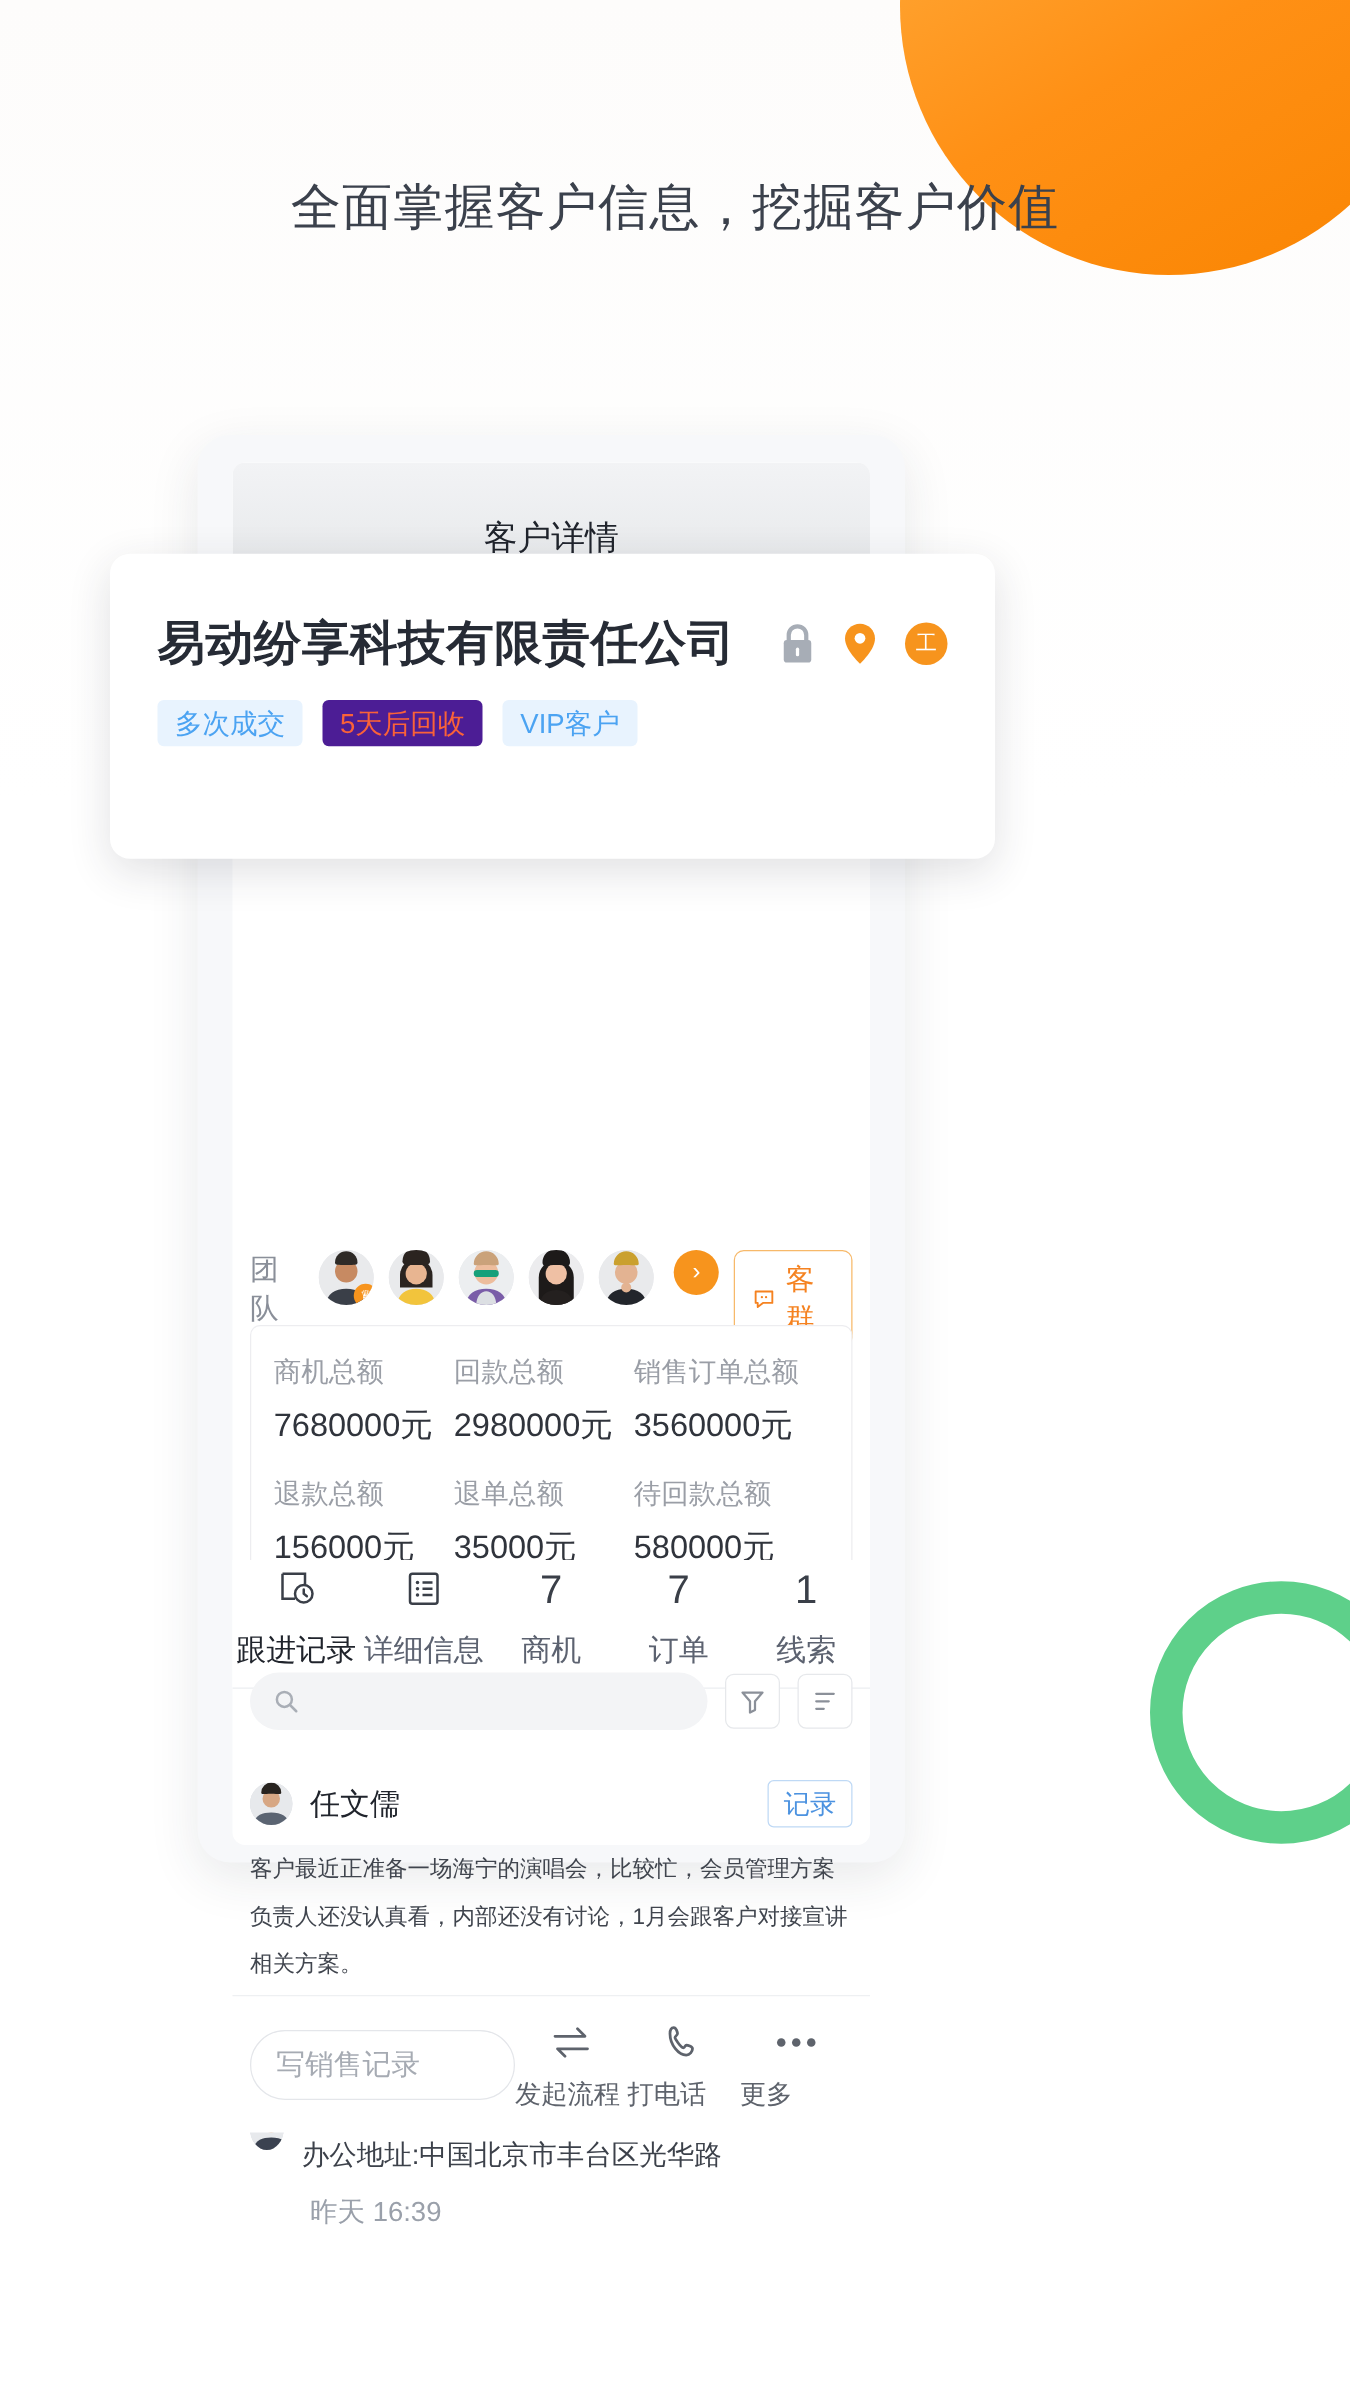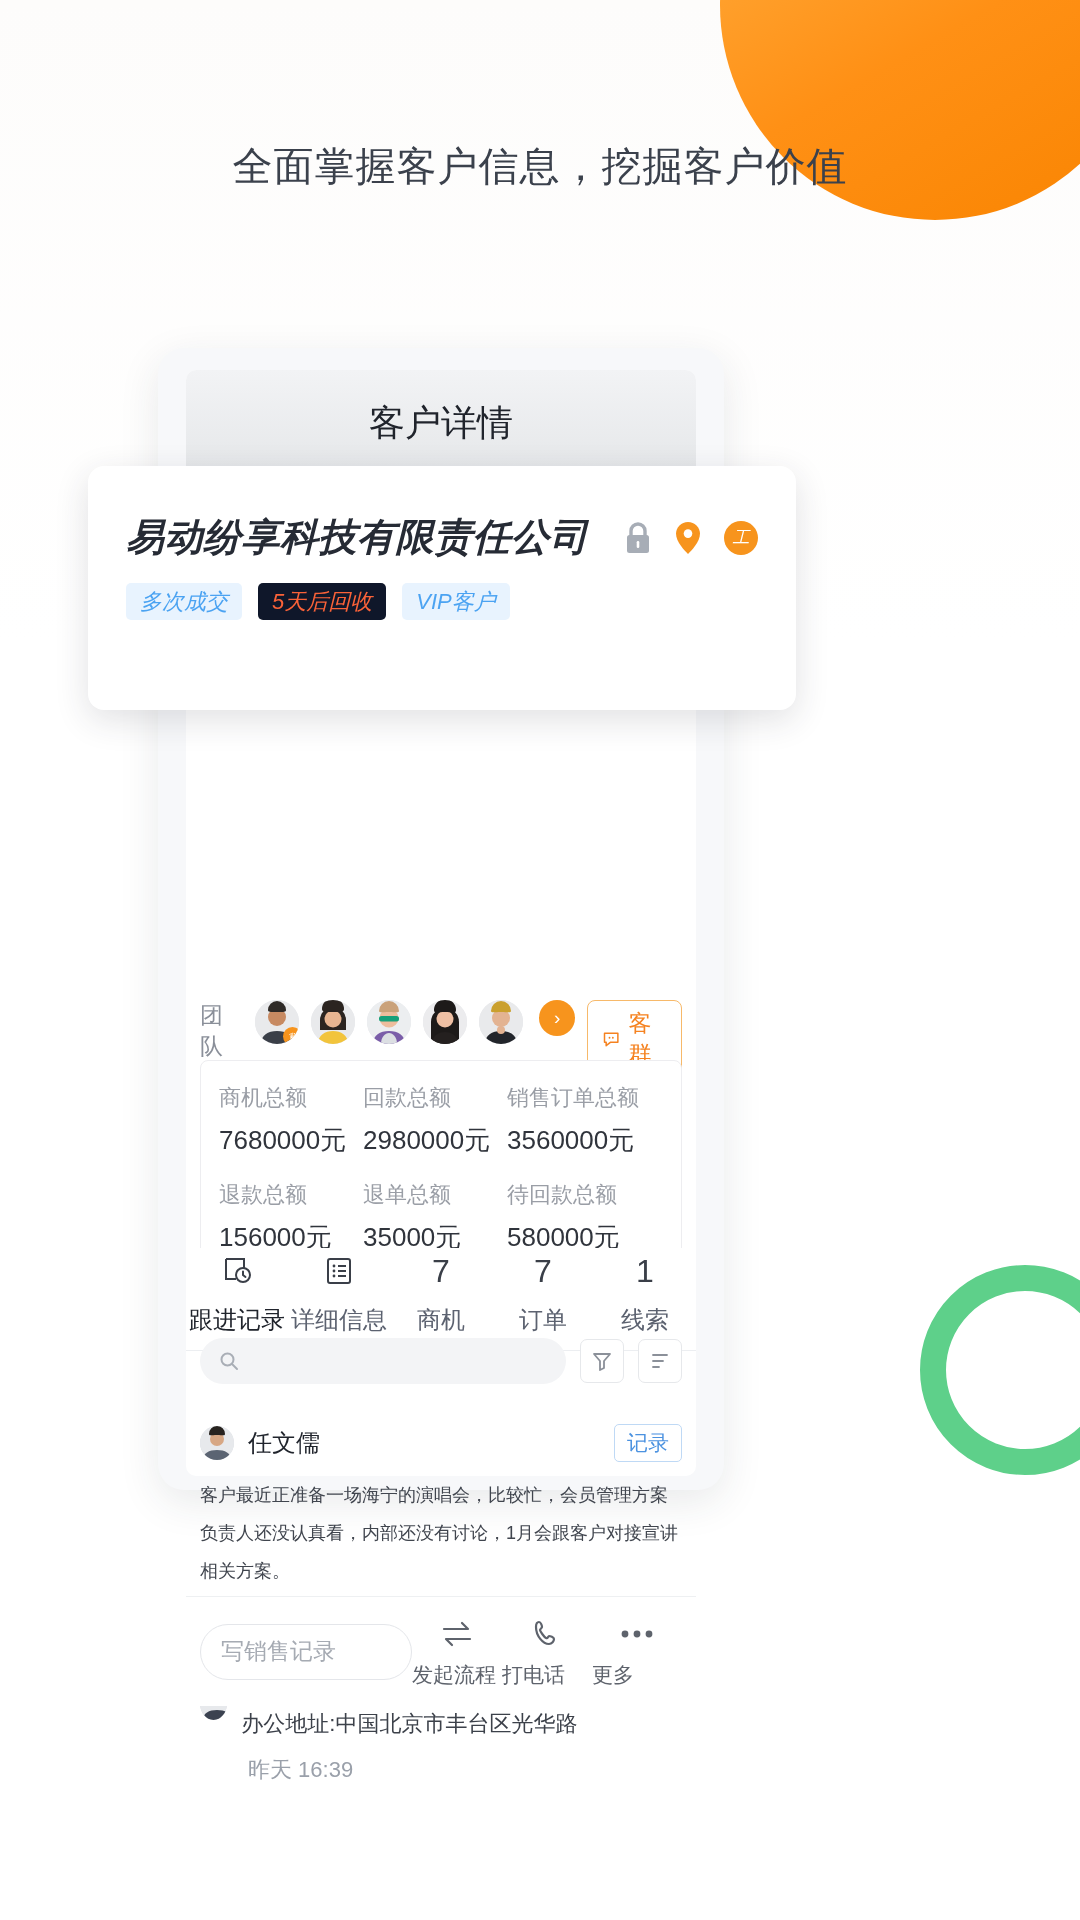--- a/index.html
+++ b/index.html
@@ -56,54 +56,53 @@
     background:#ffffff;
     border-radius:10px;
     overflow:hidden;
   }
   .phone-topbar{
     height:96px;
     background:linear-gradient(180deg,#f2f3f5 0%,#e6e8ea 100%);
     display:flex; align-items:flex-end; justify-content:center;
     padding-bottom:18px;
   }
-  .phone-topbar-title{ font-size:36px; color:#20242c;font-family:Liberation Mono, monospace; }
+  .phone-topbar-title{ font-size:27px; color:#20242c;font-family:Liberation Mono, monospace; }
 
   
   .phone-body{ padding:0 0 0 0; }
 
   
   .float-card{
-    position:absolute; left:88px; top:466px;
+    position:absolute; left:88px; top:443px;
     width:708px; height:244px;
     background:#ffffff; border-radius:16px;
     box-shadow:0 10px 34px rgba(40,45,60,.14);
     z-index:6;
     padding:46px 38px 0 38px;
-    font-style:italic;
   }
   .card-title-row{ display:flex; align-items:center; justify-content:space-between; }
   .company-name{
     font-size:38px; font-weight:bold; color:#262b35; letter-spacing:.5px;
   }
   .card-icons{ display:flex; align-items:center; gap:22px; }
   .icon-lock{ width:28px; height:32px; display:block; }
   .icon-pin{ width:28px; height:34px; display:block; }
   .badge-round{
     width:34px; height:34px; border-radius:50%;
     background:#f7941d; color:#fff;
     display:flex; align-items:center; justify-content:center;
     font-size:17px;
   }
   .tag-row{ display:flex; gap:16px; margin-top:20px; }
   .tag{
     font-size:22px; padding:6px 14px; border-radius:5px; line-height:1.15;
   }
   .tag.blue{ background:#e8f3fe; color:#4ba3f2; }
-  .tag.red{ background:#0f172a; color:#fa6238; }
+  .tag.red{ background:#4c1d95; color:#fa6238; }
 
   
   .team-row{
     position:absolute; left:186px; top:1000px; width:510px;
     display:flex; align-items:flex-start; gap:12px;
     padding:0 14px;
     z-index:4;
   }
   .team-label{ font-size:23px; color:#8a8f99; margin-right:4px;}
   .avatar{

